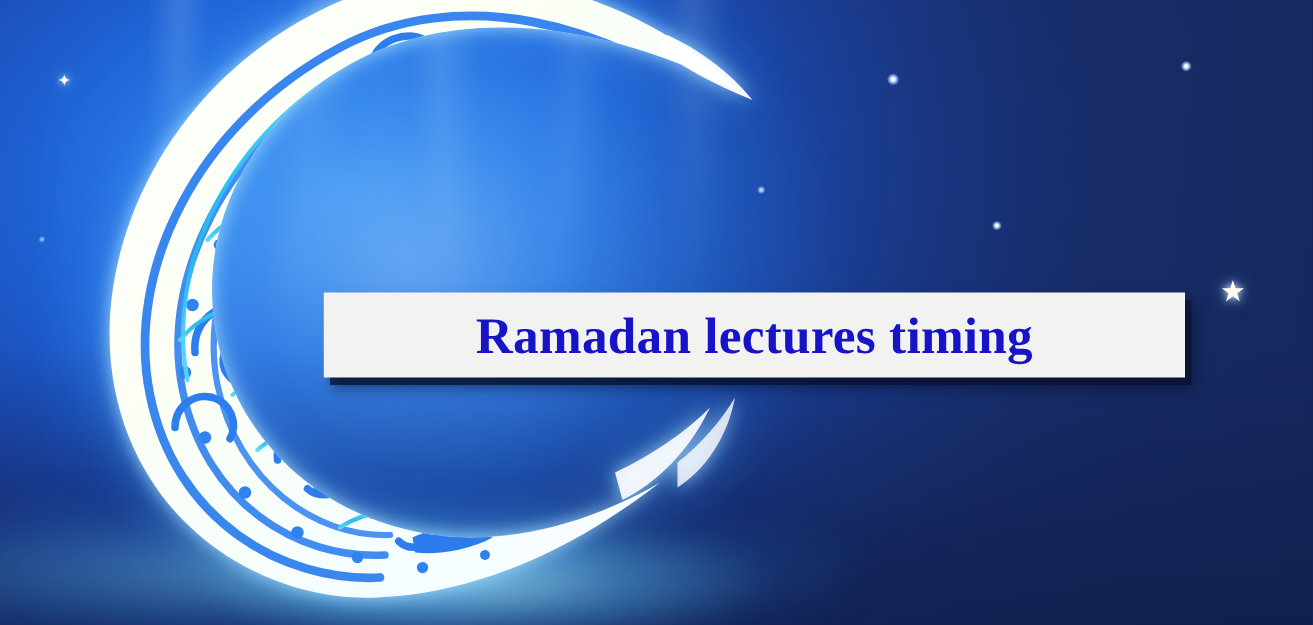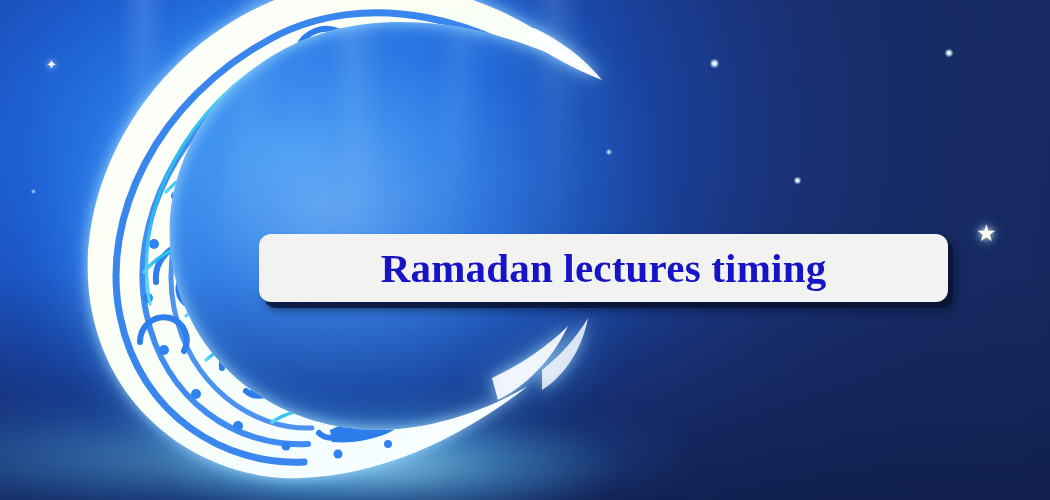--- a/index.html
+++ b/index.html
@@ -158,21 +158,20 @@
     top: 234px;
     width: 689px;
     height: 68px;
     background: #f2f2f0;
     box-shadow:
       5px 6px 0 0 rgba(9,18,50,0.78),
       7px 8px 10px 0 rgba(6,14,40,0.55);
     display: flex;
     align-items: center;
     justify-content: center;
-    border-radius: 12px;
   }
   #banner-title-text {
     font-family: "Liberation Serif", "DejaVu Serif", serif;
     font-weight: bold;
     font-size: 41px;
     letter-spacing: 0.2px;
     color: #1713c6;
     white-space: nowrap;
   }
 </style>

